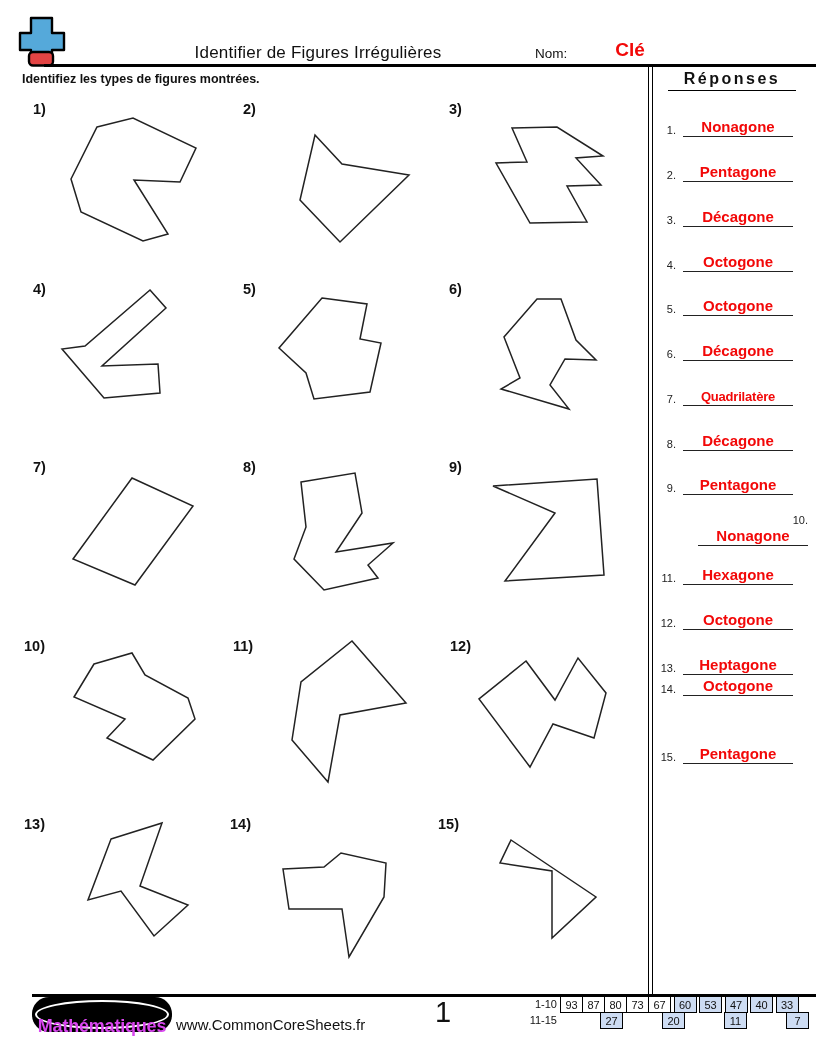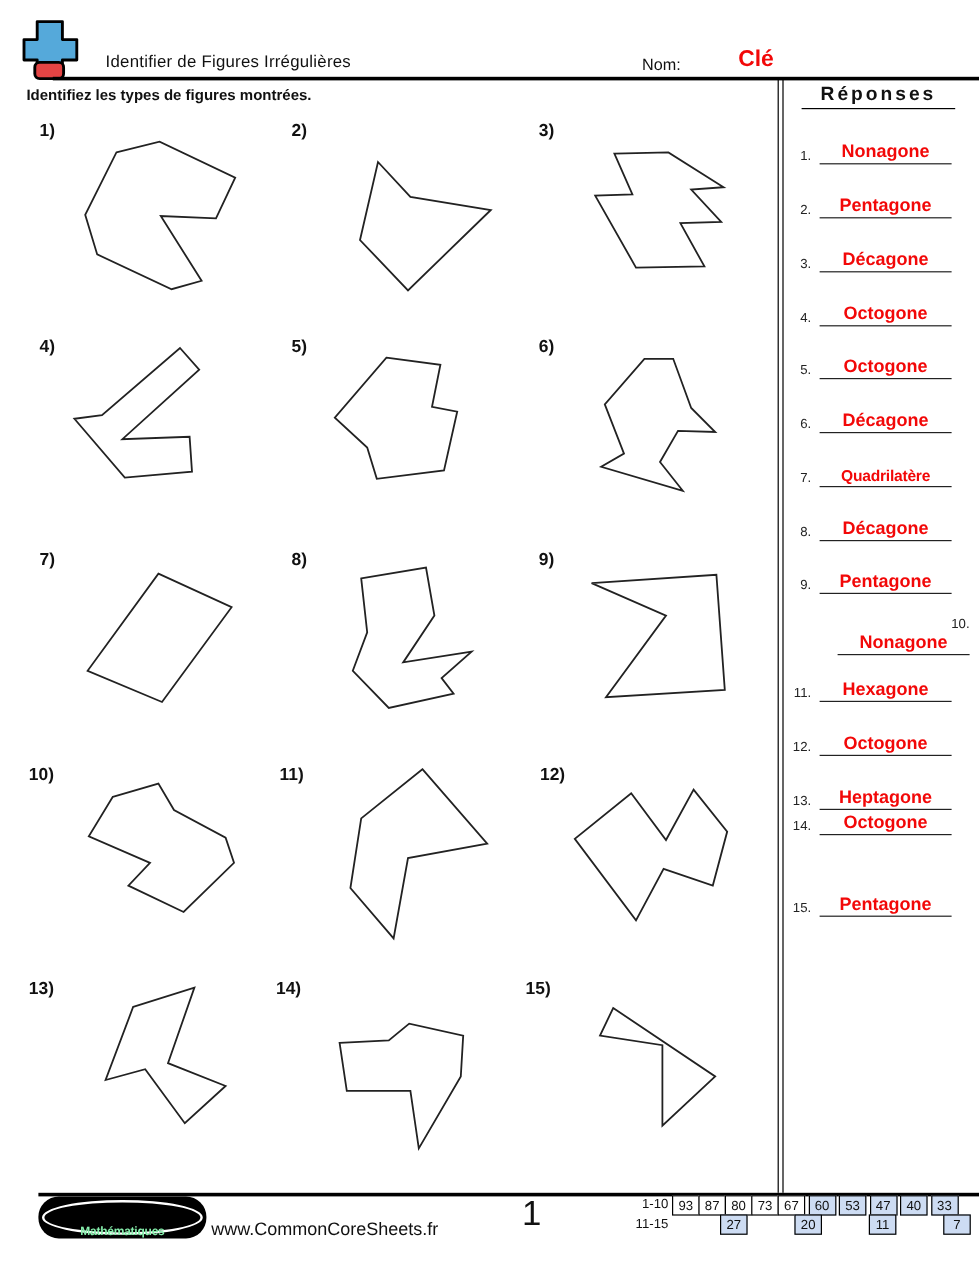--- a/index.html
+++ b/index.html
@@ -1,22 +1,22 @@
 <!DOCTYPE html>
 <html style="--red: #f20808; --logo_blue: #55a9da; --logo_red: #e34444; --score_blue: #cddcf3;"><head>
 <meta charset="utf-8">
 <style>
   html,body{margin:0;padding:0;background:#fff;}
   .page{position:relative;width:816px;height:1056px;background:#fff;overflow:hidden;
         font-family:"Liberation Sans",sans-serif;color:#111;}
 
   
   .logo{position:absolute;left:12px;top:8px;}
-  .title{position:absolute;left:88px;top:43px;width:440px;
-         font-size:14px;letter-spacing:.2px;}
+  .title{position:absolute;left:98px;top:43px;width:440px;text-align:center;
+         font-size:17px;letter-spacing:.2px;}
   .nom-label{position:absolute;left:535px;top:46px;font-size:13.5px;}
   .nom-value{position:absolute;left:575px;top:39px;width:110px;text-align:center;
              font-size:19px;font-weight:bold;color:var(--red);}
   .header-rule{position:absolute;left:44px;top:64px;width:772px;height:2.6px;background:#000;}
   .instruction{position:absolute;left:22px;top:72px;font-size:12.5px;font-weight:bold;}
 
   
   .vert-divider{position:absolute;left:648px;top:66px;height:928px;width:3.4px;
                 border-left:1.8px solid #000;border-right:1.8px solid #000;}
   .answers-heading{position:absolute;left:668px;top:70px;width:128px;text-align:center;
@@ -34,21 +34,21 @@
   .shapes polygon{fill:none;stroke:#222;stroke-width:1.5px;stroke-linejoin:miter;}
   .prob-num{position:absolute;font-size:14.5px;font-weight:bold;}
 
   
   .footer-rule{position:absolute;left:32px;top:994px;width:784px;height:2.6px;background:#000;}
   .badge{position:absolute;left:32px;top:997px;width:140px;height:35px;background:#000;
          border-radius:17px;}
   .badge-oval{position:absolute;left:3px;top:3px;right:3px;bottom:3px;
               border:2.5px solid #fff;border-radius:50%;
               display:flex;align-items:center;justify-content:center;}
-  .badge-oval span{color:#86efac;font-weight:bold;font-size:10px;letter-spacing:-.2px;margin-top:23px;}
+  .badge-oval span{color:#d946ef;font-weight:bold;font-size:18px;letter-spacing:-.2px;margin-top:23px;}
   .site{position:absolute;left:176px;top:1016px;font-size:15px;}
   .pagenum{position:absolute;left:423px;top:996px;width:40px;text-align:center;font-size:29px;}
   .scores{position:absolute;left:520px;top:996px;}
   .score-row{display:flex;}
   .score-row + .score-row{margin-top:-1px;gap:40px;}
   .score-label{width:37px;text-align:right;font-size:11px;line-height:17px;padding-right:3px;}
   .score-cell{box-sizing:border-box;width:23px;height:17px;border:1px solid #000;
               font-size:11px;display:flex;align-items:center;justify-content:center;background:#fff;}
   .score-cell + .score-cell{margin-left:-1px;}
   .score-cell.sep{margin-left:2.5px;}

